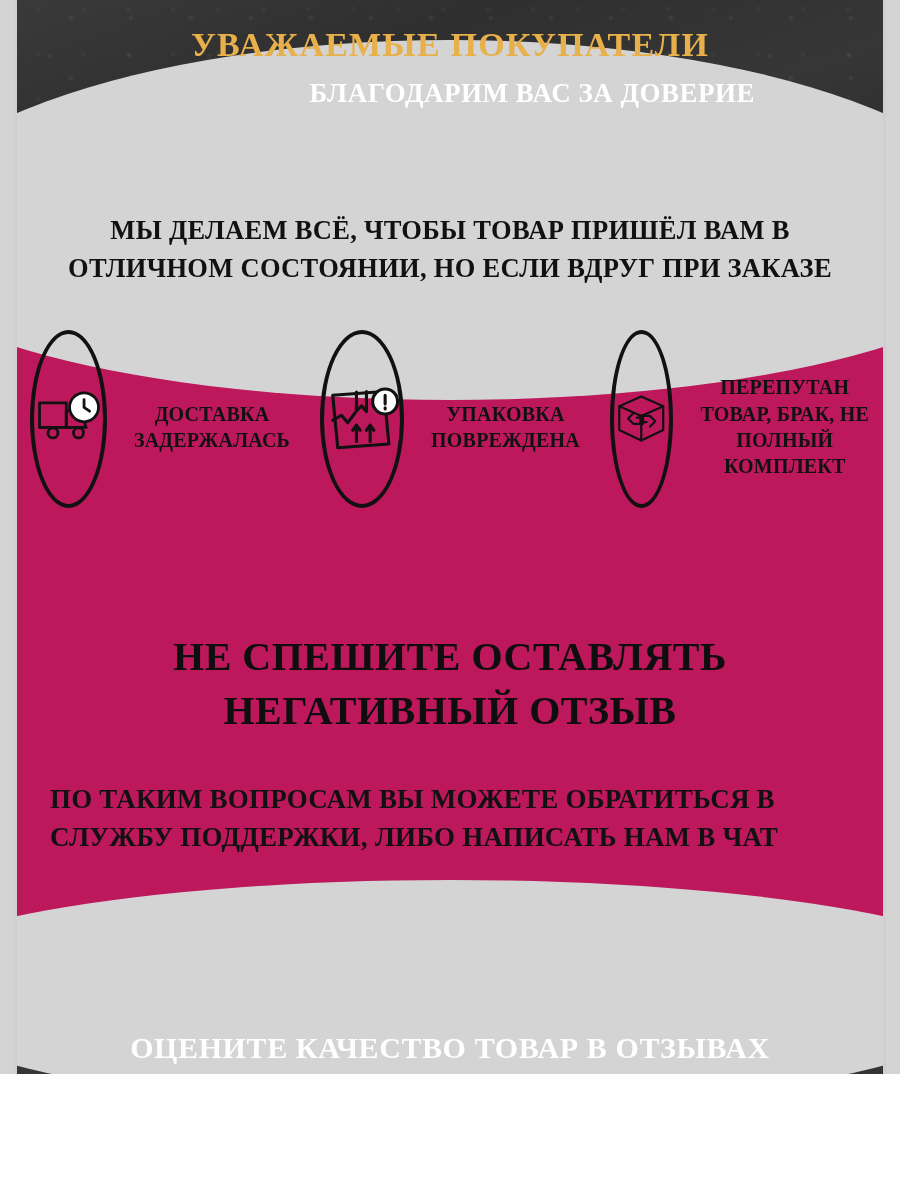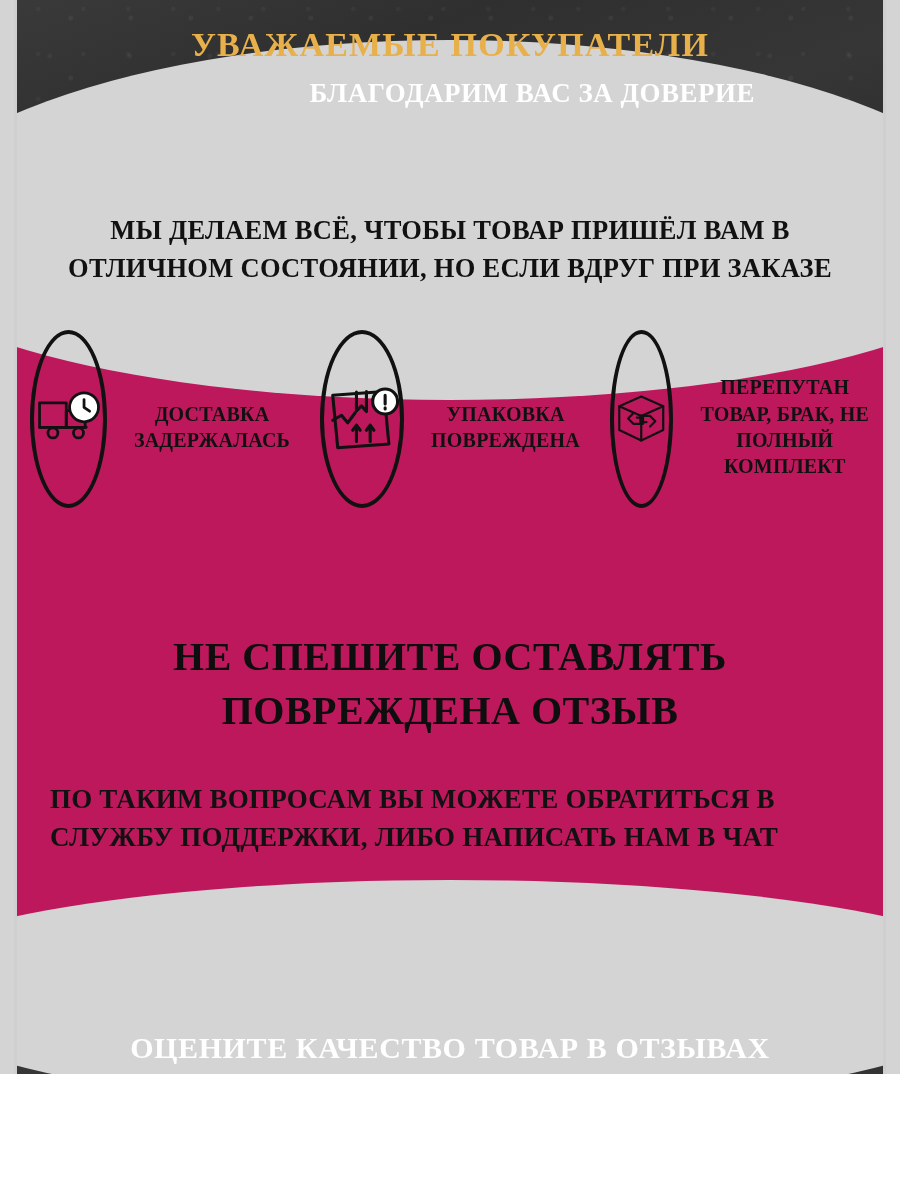--- a/index.html
+++ b/index.html
@@ -267,21 +267,21 @@
             <path d="M12 30 L62 52 L112 30 M62 52 L62 108"></path>
             <path d="M44 70 h22 v-14 l-14 0 M44 70 l-12 -12 l12 -12"></path>
             <path d="M82 52 h-22 v14 h14 M82 52 l12 12 l-12 12"></path>
           </svg>
         </div>
         <div class="icon-caption">ПЕРЕПУТАН ТОВАР, БРАК, НЕ ПОЛНЫЙ КОМПЛЕКТ</div>
       </div>
 
     </div>
 
-    <div class="headline">НЕ СПЕШИТЕ ОСТАВЛЯТЬ ПОВРЕЖДЕНА ОТЗЫВ</div>
+    <div class="headline">НЕ СПЕШИТЕ ОСТАВЛЯТЬ НЕГАТИВНЫЙ ОТЗЫВ</div>
 
     <div class="support">ПО ТАКИМ ВОПРОСАМ ВЫ МОЖЕТЕ ОБРАТИТЬСЯ В СЛУЖБУ ПОДДЕРЖКИ, ЛИБО НАПИСАТЬ НАМ В ЧАТ</div>
 
     <div class="footer-text">ОЦЕНИТЕ КАЧЕСТВО ТОВАР В ОТЗЫВАХ</div>
 
     <div class="stars">
       <svg class="star" width="62" height="60" viewBox="0 0 64 62">
           <path d="M32 3 L41 23 L63 25 L46 39 L51 60 L32 49 L13 60 L18 39 L1 25 L23 23 Z" fill="#f0b92b" stroke="#d79a16" stroke-width="2"></path>
         </svg>
       <svg class="star" width="62" height="60" viewBox="0 0 64 62">

